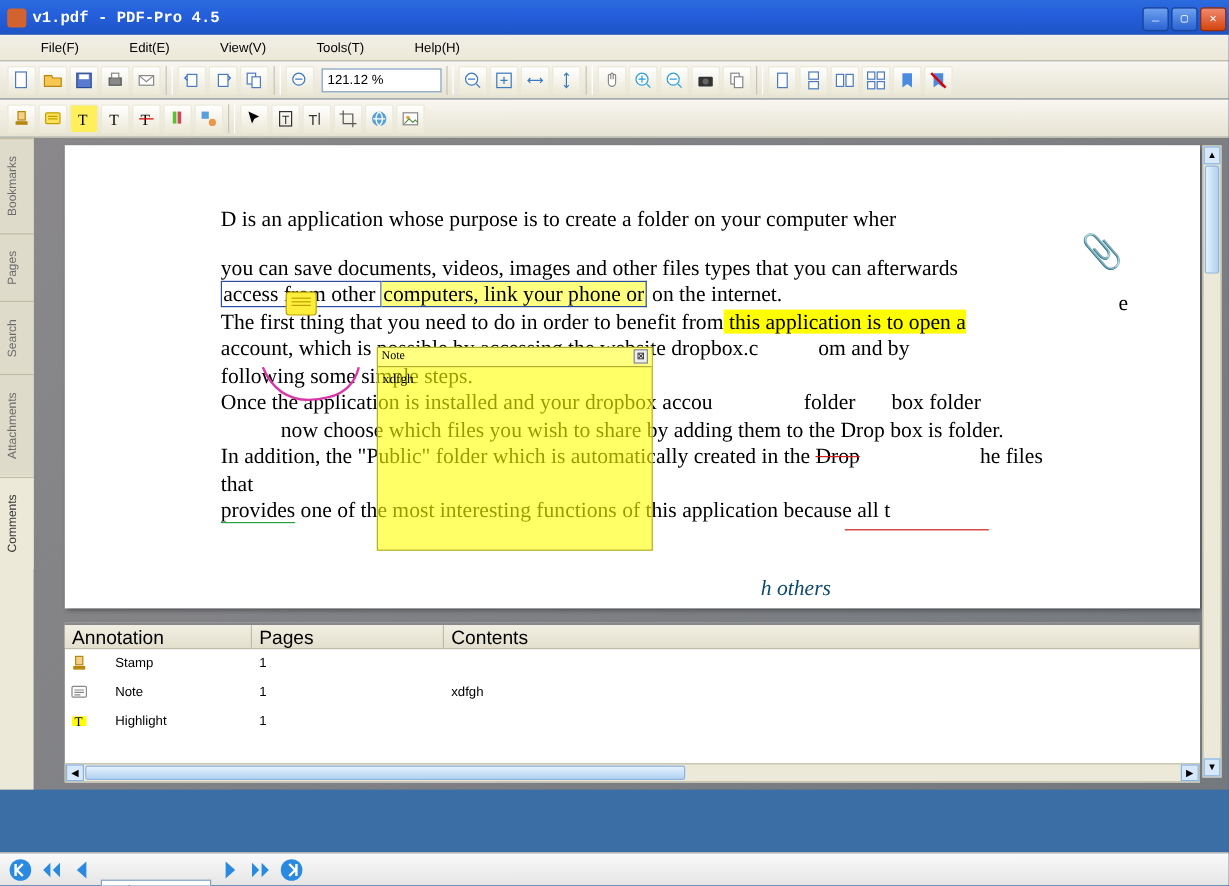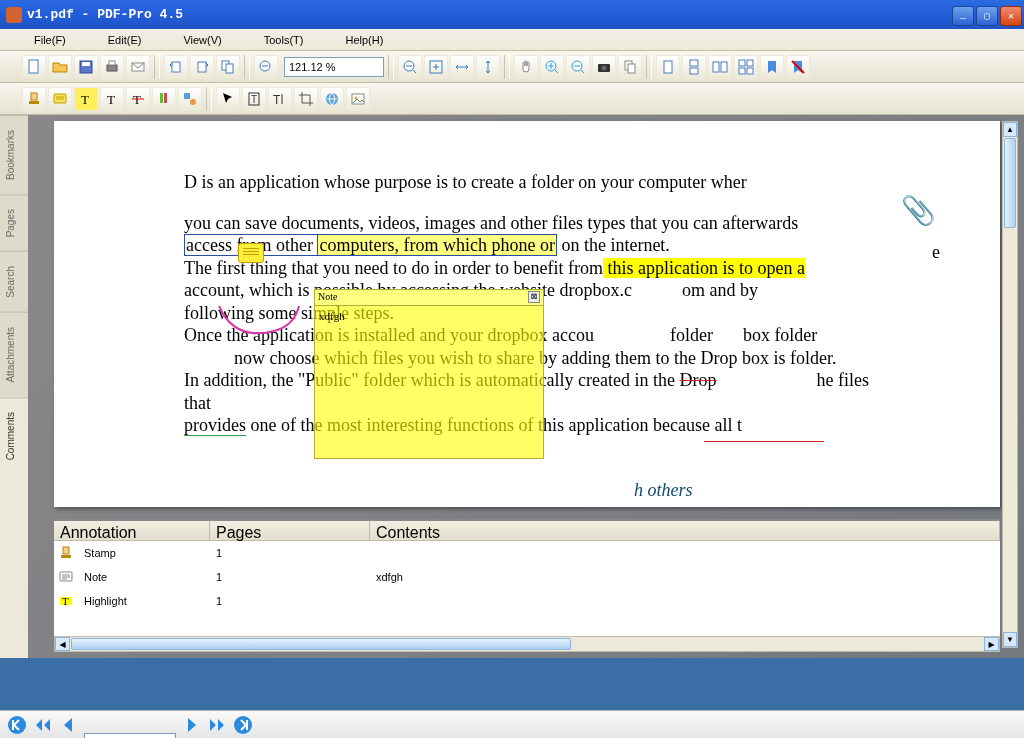--- a/index.html
+++ b/index.html
@@ -11,21 +11,21 @@
 .titlebar .title { font-weight: bold; font-size: 13px; }
 .winbtns { margin-left: auto; display: flex; }
 .winbtn { width: 22px; height: 20px; margin: 2px 2px 0 0; border: 1px solid #1a4494; border-radius: 3px; background: linear-gradient(#6fa2ee,#2a63d3); display:flex; align-items:center; justify-content:center; color:#fff; font-weight:bold; font-size:10px; }
 .winbtn.close { background: linear-gradient(#f08a6f,#d4450f); border-color:#9a2a05; }
 
 
 .menubar { height: 22px; background: linear-gradient(#f1efe7,#ece9d8); display:flex; align-items:center; padding-left:6px; border-bottom:1px solid #c0bca8; }
 .menubar span { margin-right: 14px; color:#000; cursor:default;margin-left:28px; }
 
 
-.toolrow { height: 32px; background: linear-gradient(#f8f6ef,#e6e3d3); border-bottom:1px solid #c0bca8; display:flex; align-items:center; padding-left:22px; gap:2px; }
+.toolrow { height: 32px; background: linear-gradient(#f8f6ef,#e6e3d3); border-bottom:1px solid #c0bca8; display:flex; align-items:center; padding-left:6px; gap:2px; }
 .tbtn { width:24px; height:24px; border:1px solid #ece9d8; border-radius:2px; display:flex; align-items:center; justify-content:center; background: linear-gradient(#fff,#ece9d8); }
 .sep { width:6px; height:24px; border-left:1px solid #c7c4b2; border-right:1px solid #fff; margin:0 2px; }
 .zoombox { width:100px; height:20px; border:1px solid #7e9db9; background:#fff; font-size:11px; padding:1px 4px; margin-left:4px; }
 .tbtn svg { width:16px; height:16px; }
 
 
 .mainarea { position:absolute; top:115px; left:0; right:0; bottom:80px; background: linear-gradient(135deg,#8a888a,#74797e); display:flex; }
 .sidetabs { width:28px; background:#ece9d8; display:flex; flex-direction:column; }
 .sidetab { flex:0 0 auto; writing-mode: vertical-rl; transform: rotate(180deg); padding:14px 5px; text-align:center; font-size:10px; color:#6a6a6a; border-bottom:1px solid #c0bca8; background:#dedbca; cursor:default; }
 .sidetab.active { background:#ece9d8; color:#333; }
@@ -54,21 +54,21 @@
 .scroll-v .arr { position:absolute; left:0; right:0; height:15px; background:#d7e8fb; border:1px solid #8bb4e1; font-size:8px; text-align:center; line-height:13px; }
 .scroll-v .arr.up{top:0;} .scroll-v .arr.dn{bottom:0;}
 
 
 .annopanel { position:absolute; left:26px; right:24px; bottom:6px; top:404px; background:#fff; border-top:2px solid #888; }
 .annohdr { height:20px; background: linear-gradient(#f1efe2,#e3dfce); display:flex; border-bottom:1px solid #c0bca8; font-size:16px; }
 .annohdr div { padding:3px 6px; border-right:1px solid #c0bca8; }
 .annohdr .c1{width:156px;} .annohdr .c2{width:160px;} .annohdr .c3{flex:1;}
 .annobody { font-size:11px; }
 .annorow { display:flex; height:24px; align-items:center; }
-.annorow .c1{width:156px; display:flex; align-items:center; padding-left:4px; gap:10px;}
+.annorow .c1{width:156px; display:flex; align-items:center; padding-left:4px; gap:22px;}
 .annorow .c2{width:160px; padding-left:6px;}
 .annorow .c3{flex:1; padding-left:6px;}
 .annoicon { width:16px; height:16px; display:flex; align-items:center; justify-content:center; }
 .scroll-h { height:16px; background:#ece9d8; border:1px solid #c0bca8; position:absolute; left:0; right:0; bottom:0; }
 .scroll-h .thumb { position:absolute; top:1px; bottom:1px; left:16px; width:500px; background:linear-gradient(#e4f2fd,#b0d1f2); border:1px solid #8bb4e1; border-radius:2px;}
 .scroll-h .arr { position:absolute; top:0; bottom:0; width:15px; background:#d7e8fb; border:1px solid #8bb4e1; text-align:center; font-size:8px; line-height:13px; }
 .scroll-h .arr.l{left:0;} .scroll-h .arr.r{right:0;}
 
 
 .bottomnav { position:absolute; left:0; right:0; bottom:0; height:28px; background: linear-gradient(#fafafa,#e5e5e5); border-top:1px solid #b0b0b0; display:flex; align-items:center; padding:0 6px; gap:4px; }
@@ -338,21 +338,21 @@
     <div class="sidetab">Attachments</div>
     <div class="sidetab active">Comments</div>
   </div>
 
   <div class="docwrap">
     <div class="docpage">
       <div class="line">D is an application whose purpose is to create a folder on your computer wher</div>
       <div style="position:absolute; right:60px; top:120px;">e</div>
       <div style="height:18px"></div>
       <div class="line">you can save documents, videos, images and other files types that you can afterwards</div>
-      <div class="line"><span class="hl-box" style="padding-right:0">access from other </span><span class="hl-box" style="background:#ffff80;border-left:0">computers, from which phone or</span><span> on the internet.</span></div>
+      <div class="line"><span class="hl-box" style="padding-right:0">access from other </span><span class="hl-box" style="background:#ffff80;border-left:0">computers, link your phone or</span><span> on the internet.</span></div>
       <div class="line"><span>The first thing that you need to do in order to benefit from</span><span class="hl-yellow"> this application is to open a</span></div>
       <div class="line"><span> account, which is possible by accessing the website dropbox.c</span><span style="margin-left:50px">om and by</span></div>
       <div class="line">following some simple steps.</div>
       <div class="line"><span>Once the application is installed and your dropbox accou</span><span style="margin-left:76px">folder</span><span style="margin-left:30px">box folder</span></div>
       <div class="line" style="padding-left:50px">now choose which files you wish to share by adding them to the Drop box is folder.</div>
       <div class="line"><span>In addition, the "Public" folder which is automatically created in the </span><span class="strike-red">Drop</span><span style="margin-left:100px">he files that</span></div>
       <div class="line"><span class="underline-green">provides</span><span> one of the most interesting functions of this application because all t</span></div>
 
       <div class="note-icon"></div>
       <div class="clip-icon">📎</div>

